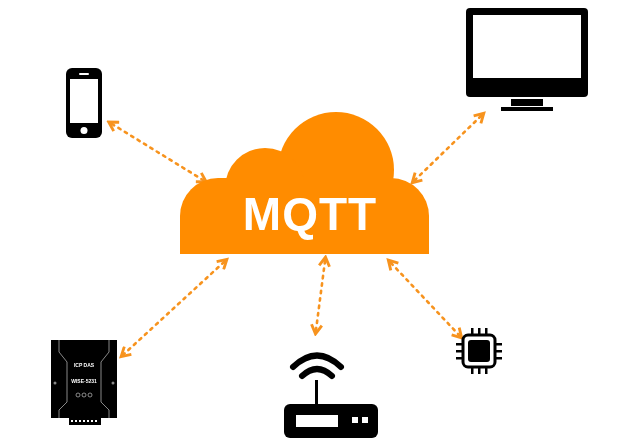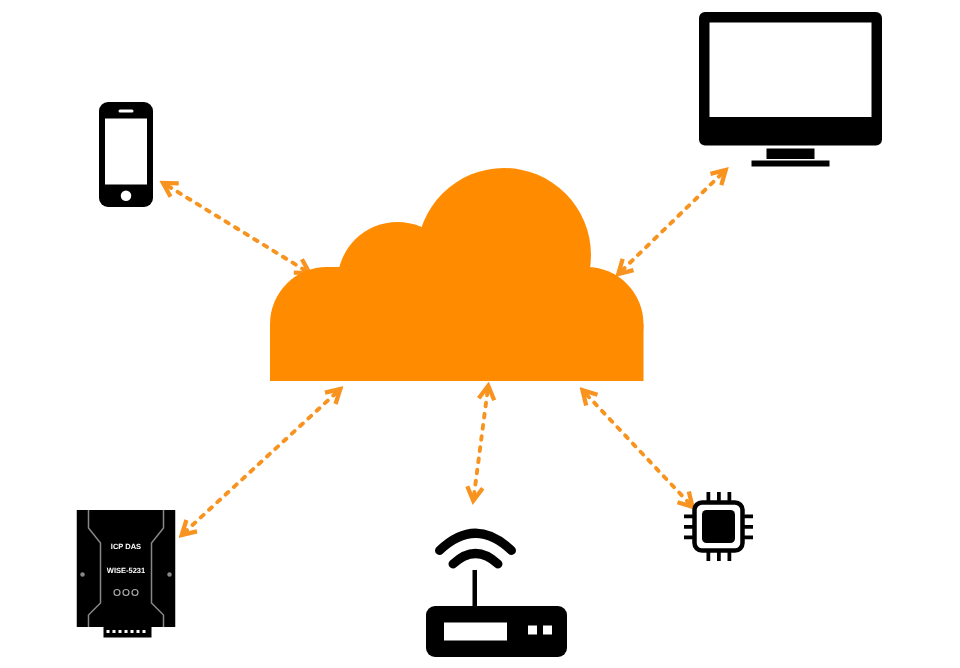--- a/index.html
+++ b/index.html
@@ -44,20 +44,21 @@
   <svg class="node" style="left:178px;top:112px" width="252" height="142">
     <g fill="#FF8C00">
       <circle cx="158" cy="58" r="58"></circle>
       <circle cx="87" cy="76" r="40"></circle>
       <circle cx="40" cy="104" r="38"></circle>
       <circle cx="213" cy="104" r="38"></circle>
       <rect x="40" y="66" width="173" height="76"></rect>
       <rect x="2" y="104" width="249" height="38" rx="0"></rect>
     </g>
   </svg>
+  <div class="cloud-label">MQTT</div>
 
   <svg class="node" style="left:66px;top:68px" width="36" height="70">
     <rect x="0" y="0" width="36" height="70" rx="6" fill="#000"></rect>
     <rect x="4" y="11" width="28" height="44" fill="#fff"></rect>
     <rect x="13" y="5" width="10" height="2" rx="1" fill="#fff"></rect>
     <circle cx="18" cy="62.5" r="3.5" fill="#fff"></circle>
   </svg>
 
   <svg class="node" style="left:466px;top:8px" width="122" height="104">
     <rect x="0" y="0" width="122" height="89" rx="4" fill="#000"></rect>

